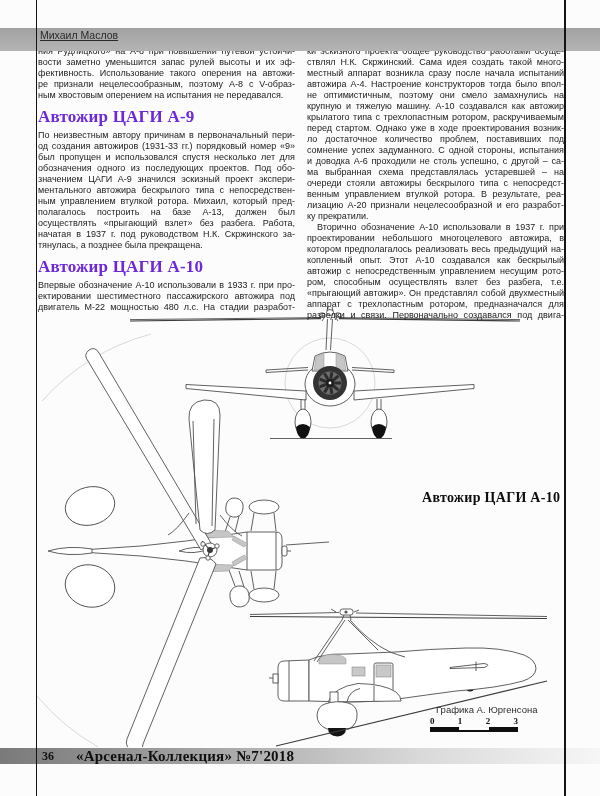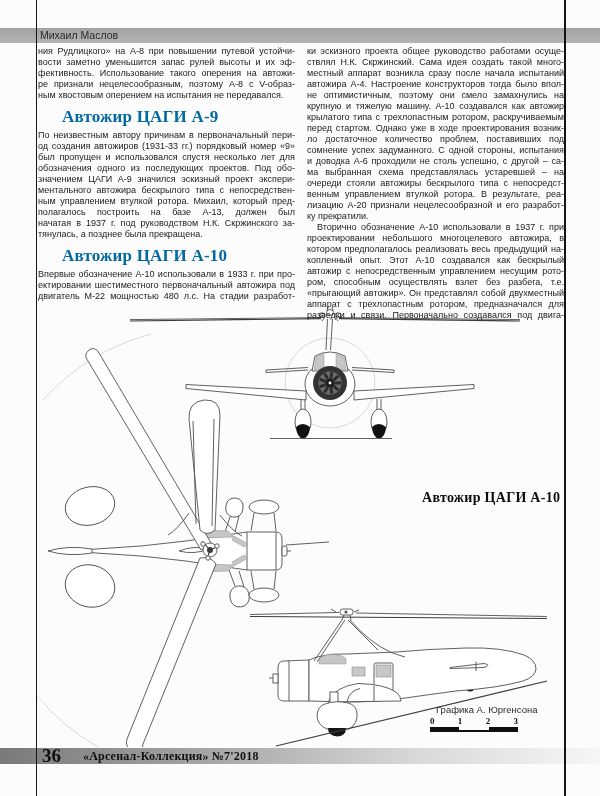--- a/index.html
+++ b/index.html
@@ -1,39 +1,39 @@
 <!DOCTYPE html>
 <html><head>
 <meta charset="utf-8">
 <style>
   html,body{margin:0;padding:0;background:#e8e8e8;}
   .page{position:relative;width:600px;height:796px;background:#fcfcfc;overflow:hidden;
         font-family:"Liberation Sans",sans-serif;color:#1b1b1b;}
   .pborder{position:absolute;top:0;bottom:0;width:1.5px;background:#141414;z-index:40;}
   .pborder.left{left:35.5px;}
   .pborder.right{left:564px;}
-  .band-header{position:absolute;left:0;top:28px;width:600px;height:15px;
+  .band-header{position:absolute;left:0;top:28px;width:600px;height:23px;
         background:linear-gradient(180deg,#a2a2a2,#b4b4b4);z-index:30;
-        font:10.5px/15px "Liberation Sans",sans-serif;color:#2a2a2a;}
+        font:10.5px/15px "Liberation Sans",sans-serif;color:#2a2a2a;text-decoration:underline;}
   .band-header span{margin-left:40px;}
   .band-footer{position:absolute;left:0;top:748px;width:600px;height:16px;z-index:30;
         background:linear-gradient(90deg,#7a7a7a 0%,#9f9f9f 30%,#d9d9d9 70%,#f6f6f6 100%);
         font-family:"Liberation Serif",serif;font-weight:bold;color:#101010;
         display:flex;align-items:center;}
-  .band-footer .pageno{margin-left:42px;font-size:19px;}
-  .band-footer .mag{margin-left:22px;font-size:12px;letter-spacing:0.2px;}
+  .band-footer .pageno{margin-left:42px;font-size:12px;}
+  .band-footer .mag{margin-left:22px;font-size:15px;letter-spacing:0.2px;}
   .col{position:absolute;top:46px;width:257px;z-index:5;}
   .col-left{left:38px;}
   .col-right{left:307px;}
   .para{margin:0;}
   .tline{font:9px/11px "Liberation Sans",sans-serif;white-space:nowrap;
          text-align:justify;text-align-last:justify;overflow:visible;}
   .tlast{text-align-last:left;}
   .para.indent .tline:first-child{text-indent:10px;}
-  .heading{font:bold 17px/18px "Liberation Serif",serif;margin:7px 0 4px;letter-spacing:0.2px;color:#0369a1;padding-left:24px;}
+  .heading{font:bold 17px/18px "Liberation Serif",serif;margin:7px 0 4px;letter-spacing:0.2px;color:#6d28d9;}
   .figure-svg{position:absolute;left:36px;top:299px;z-index:1;}
   .fig-label{position:absolute;left:422px;top:490px;z-index:6;
         font:bold 14px/16px "Liberation Serif",serif;color:#0d0d0d;letter-spacing:0.3px;}
   .fig-credit{position:absolute;left:436px;top:704px;z-index:6;
         font:9.5px/11px "Liberation Sans",sans-serif;color:#2c2c2c;}
   .scalebar{position:absolute;left:430px;top:716px;width:88px;z-index:6;}
   .scalebar .ticks{display:flex;justify-content:space-between;
         font:bold 9px/10px "Liberation Serif",serif;color:#111;}
   .scalebar .bar{margin-top:1px;height:5px;display:flex;}
   .scalebar .bar span{width:29.3px;}
@@ -66,27 +66,28 @@
       <div class="heading">Автожир ЦАГИ А-9</div>
       <div class="para">
         <div class="tline">По неизвестным автору причинам в первоначальный пери-</div>
         <div class="tline">од создания автожиров (1931-33 гг.) порядковый номер «9»</div>
         <div class="tline">был пропущен и использовался спустя несколько лет для</div>
         <div class="tline">обозначения одного из последующих проектов. Под обо-</div>
         <div class="tline">значением ЦАГИ А-9 значился эскизный проект экспери-</div>
         <div class="tline">ментального автожира бескрылого типа с непосредствен-</div>
         <div class="tline">ным управлением втулкой ротора. Михаил, который пред-</div>
         <div class="tline">полагалось построить на базе А-13, должен был</div>
+        <div class="tline">осуществлять «прыгающий взлет» без разбега. Работа,</div>
         <div class="tline">начатая в 1937 г. под руководством Н.К. Скржинского за-</div>
         <div class="tline tlast">тянулась, а позднее была прекращена.</div>
       </div>
       <div class="heading">Автожир ЦАГИ А-10</div>
       <div class="para">
         <div class="tline">Впервые обозначение А-10 использовали в 1933 г. при про-</div>
-        <div class="tline">ектировании шестиместного первоначальный автожира под</div>
+        <div class="tline">ектировании шестиместного пассажирского автожира под</div>
         <div class="tline">двигатель М-22 мощностью 480 л.с. На стадии разработ-</div>
       </div>
     </div>
   <div class="col col-right">
       <div class="para">
         <div class="tline">ки эскизного проекта общее руководство работами осуще-</div>
         <div class="tline">ствлял Н.К. Скржинский. Сама идея создать такой много-</div>
         <div class="tline">местный аппарат возникла сразу после начала испытаний</div>
         <div class="tline">автожира А-4. Настроение конструкторов тогда было впол-</div>
         <div class="tline">не оптимистичным, поэтому они смело замахнулись на</div>

